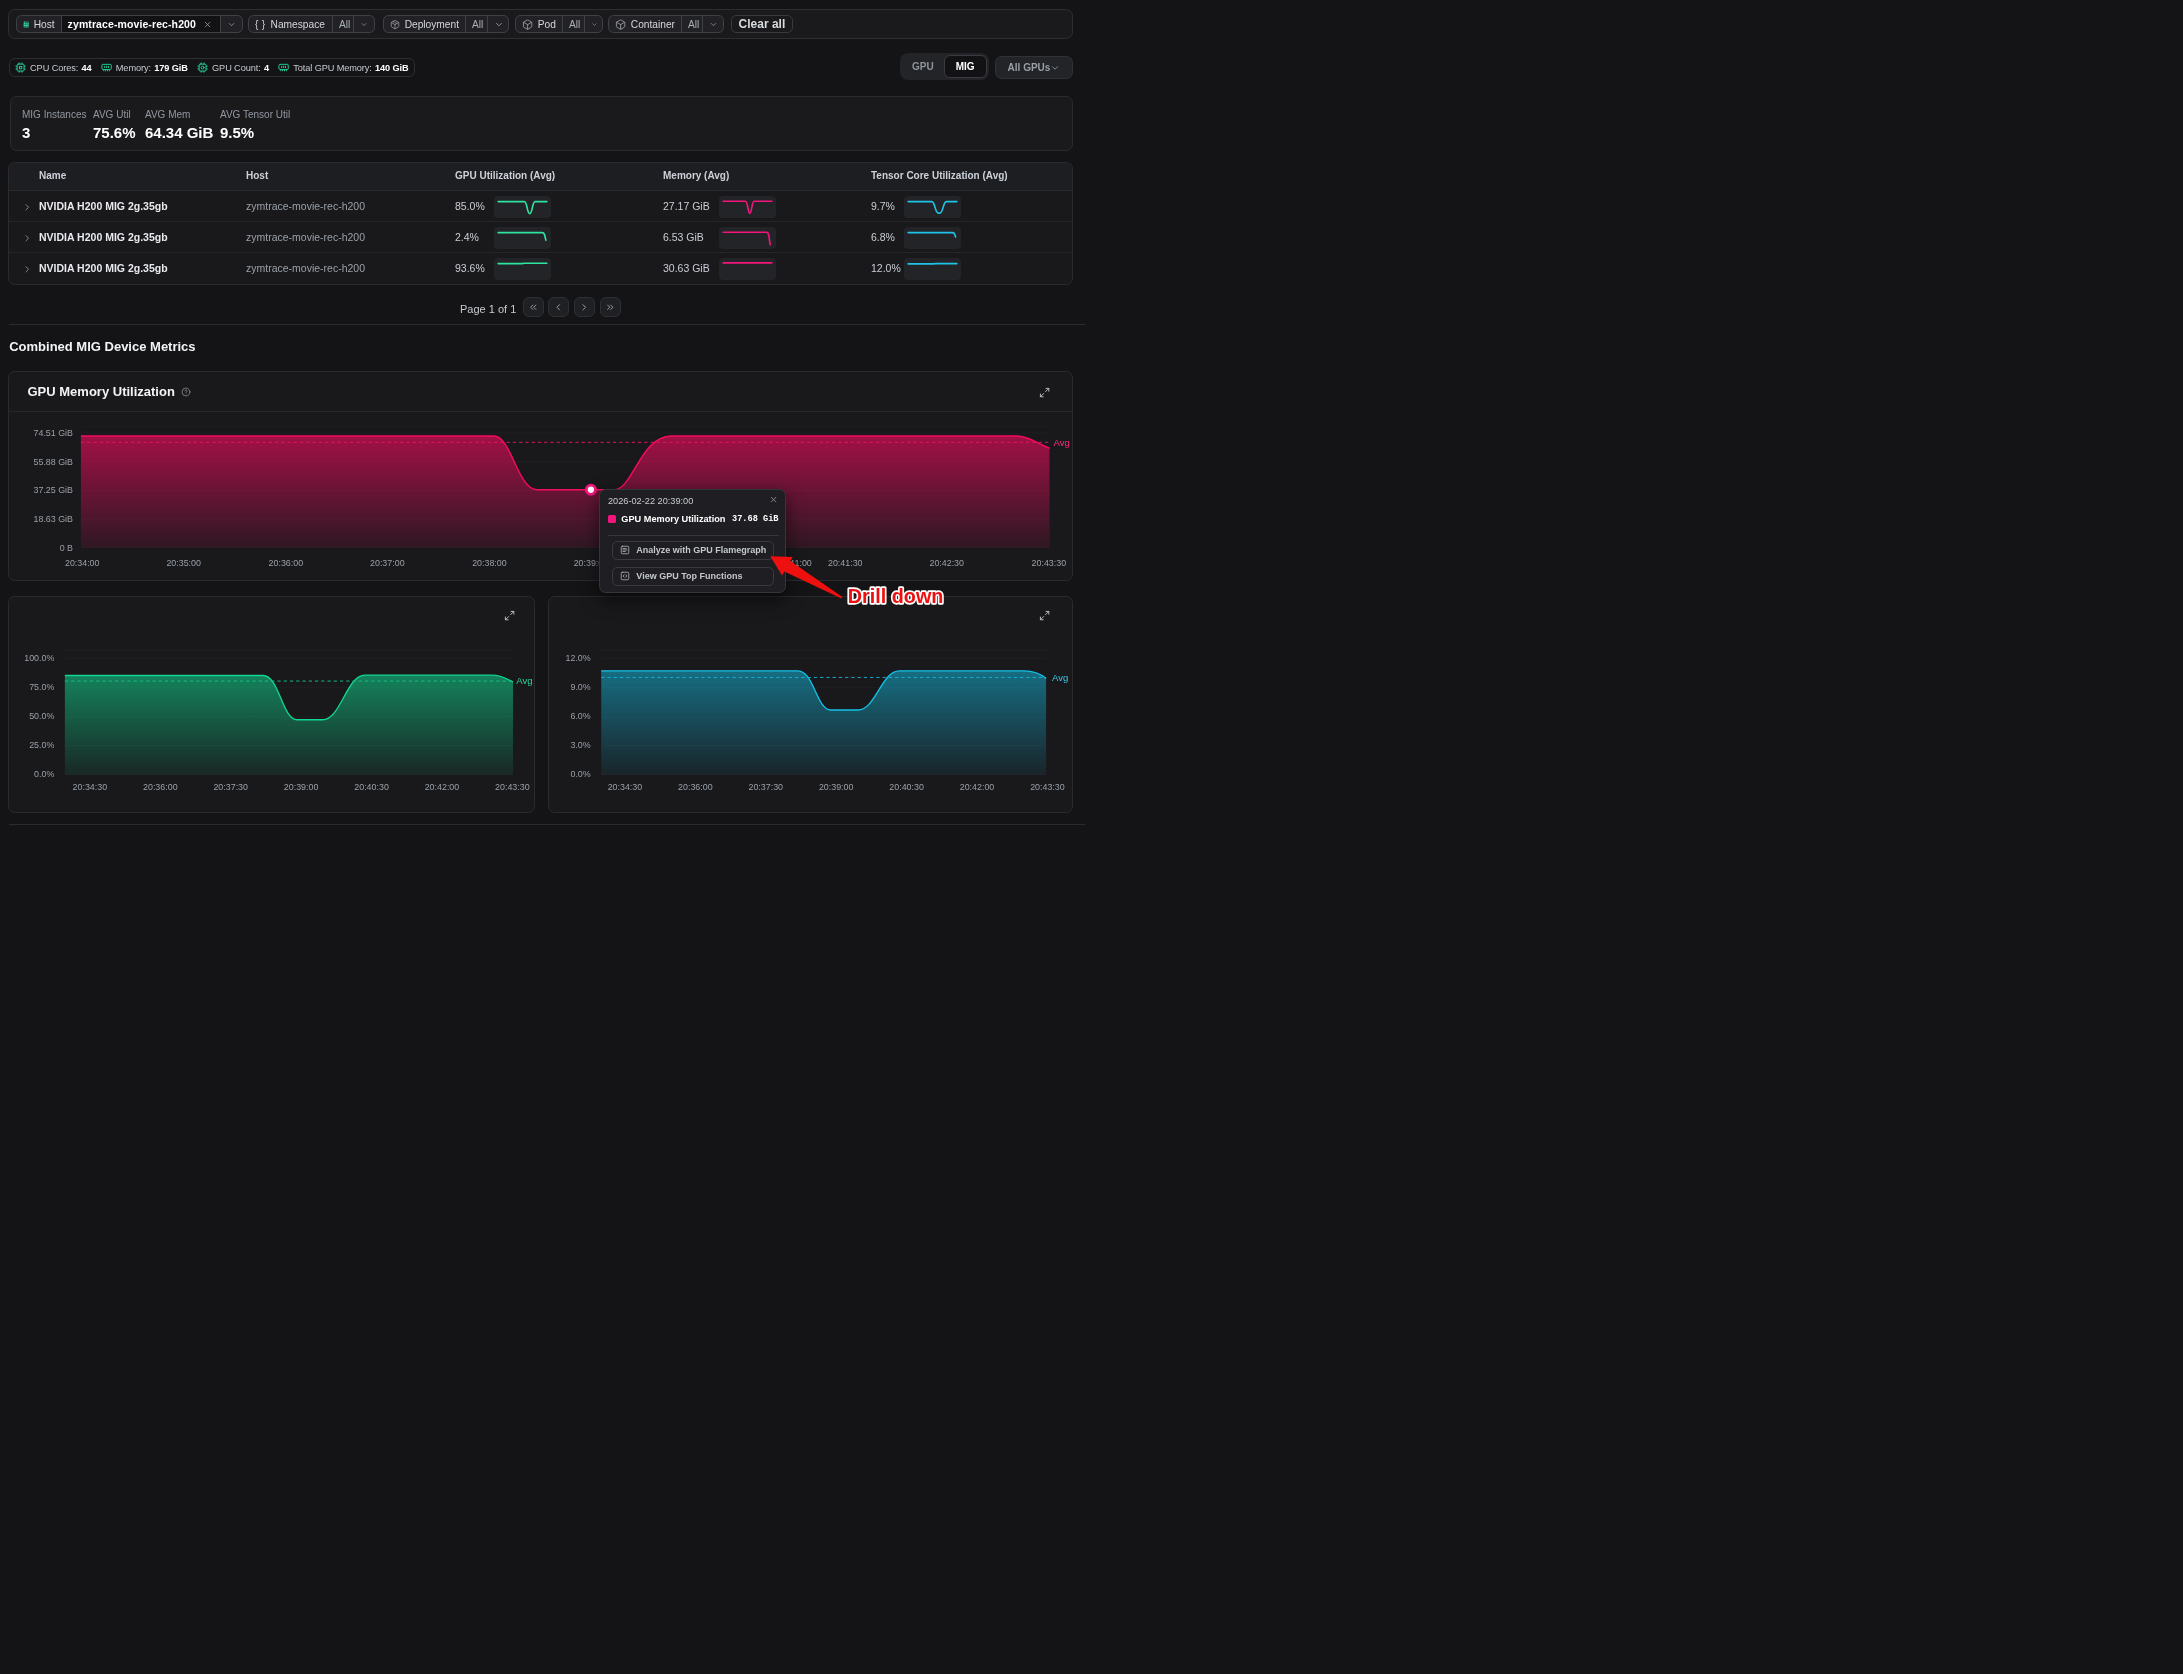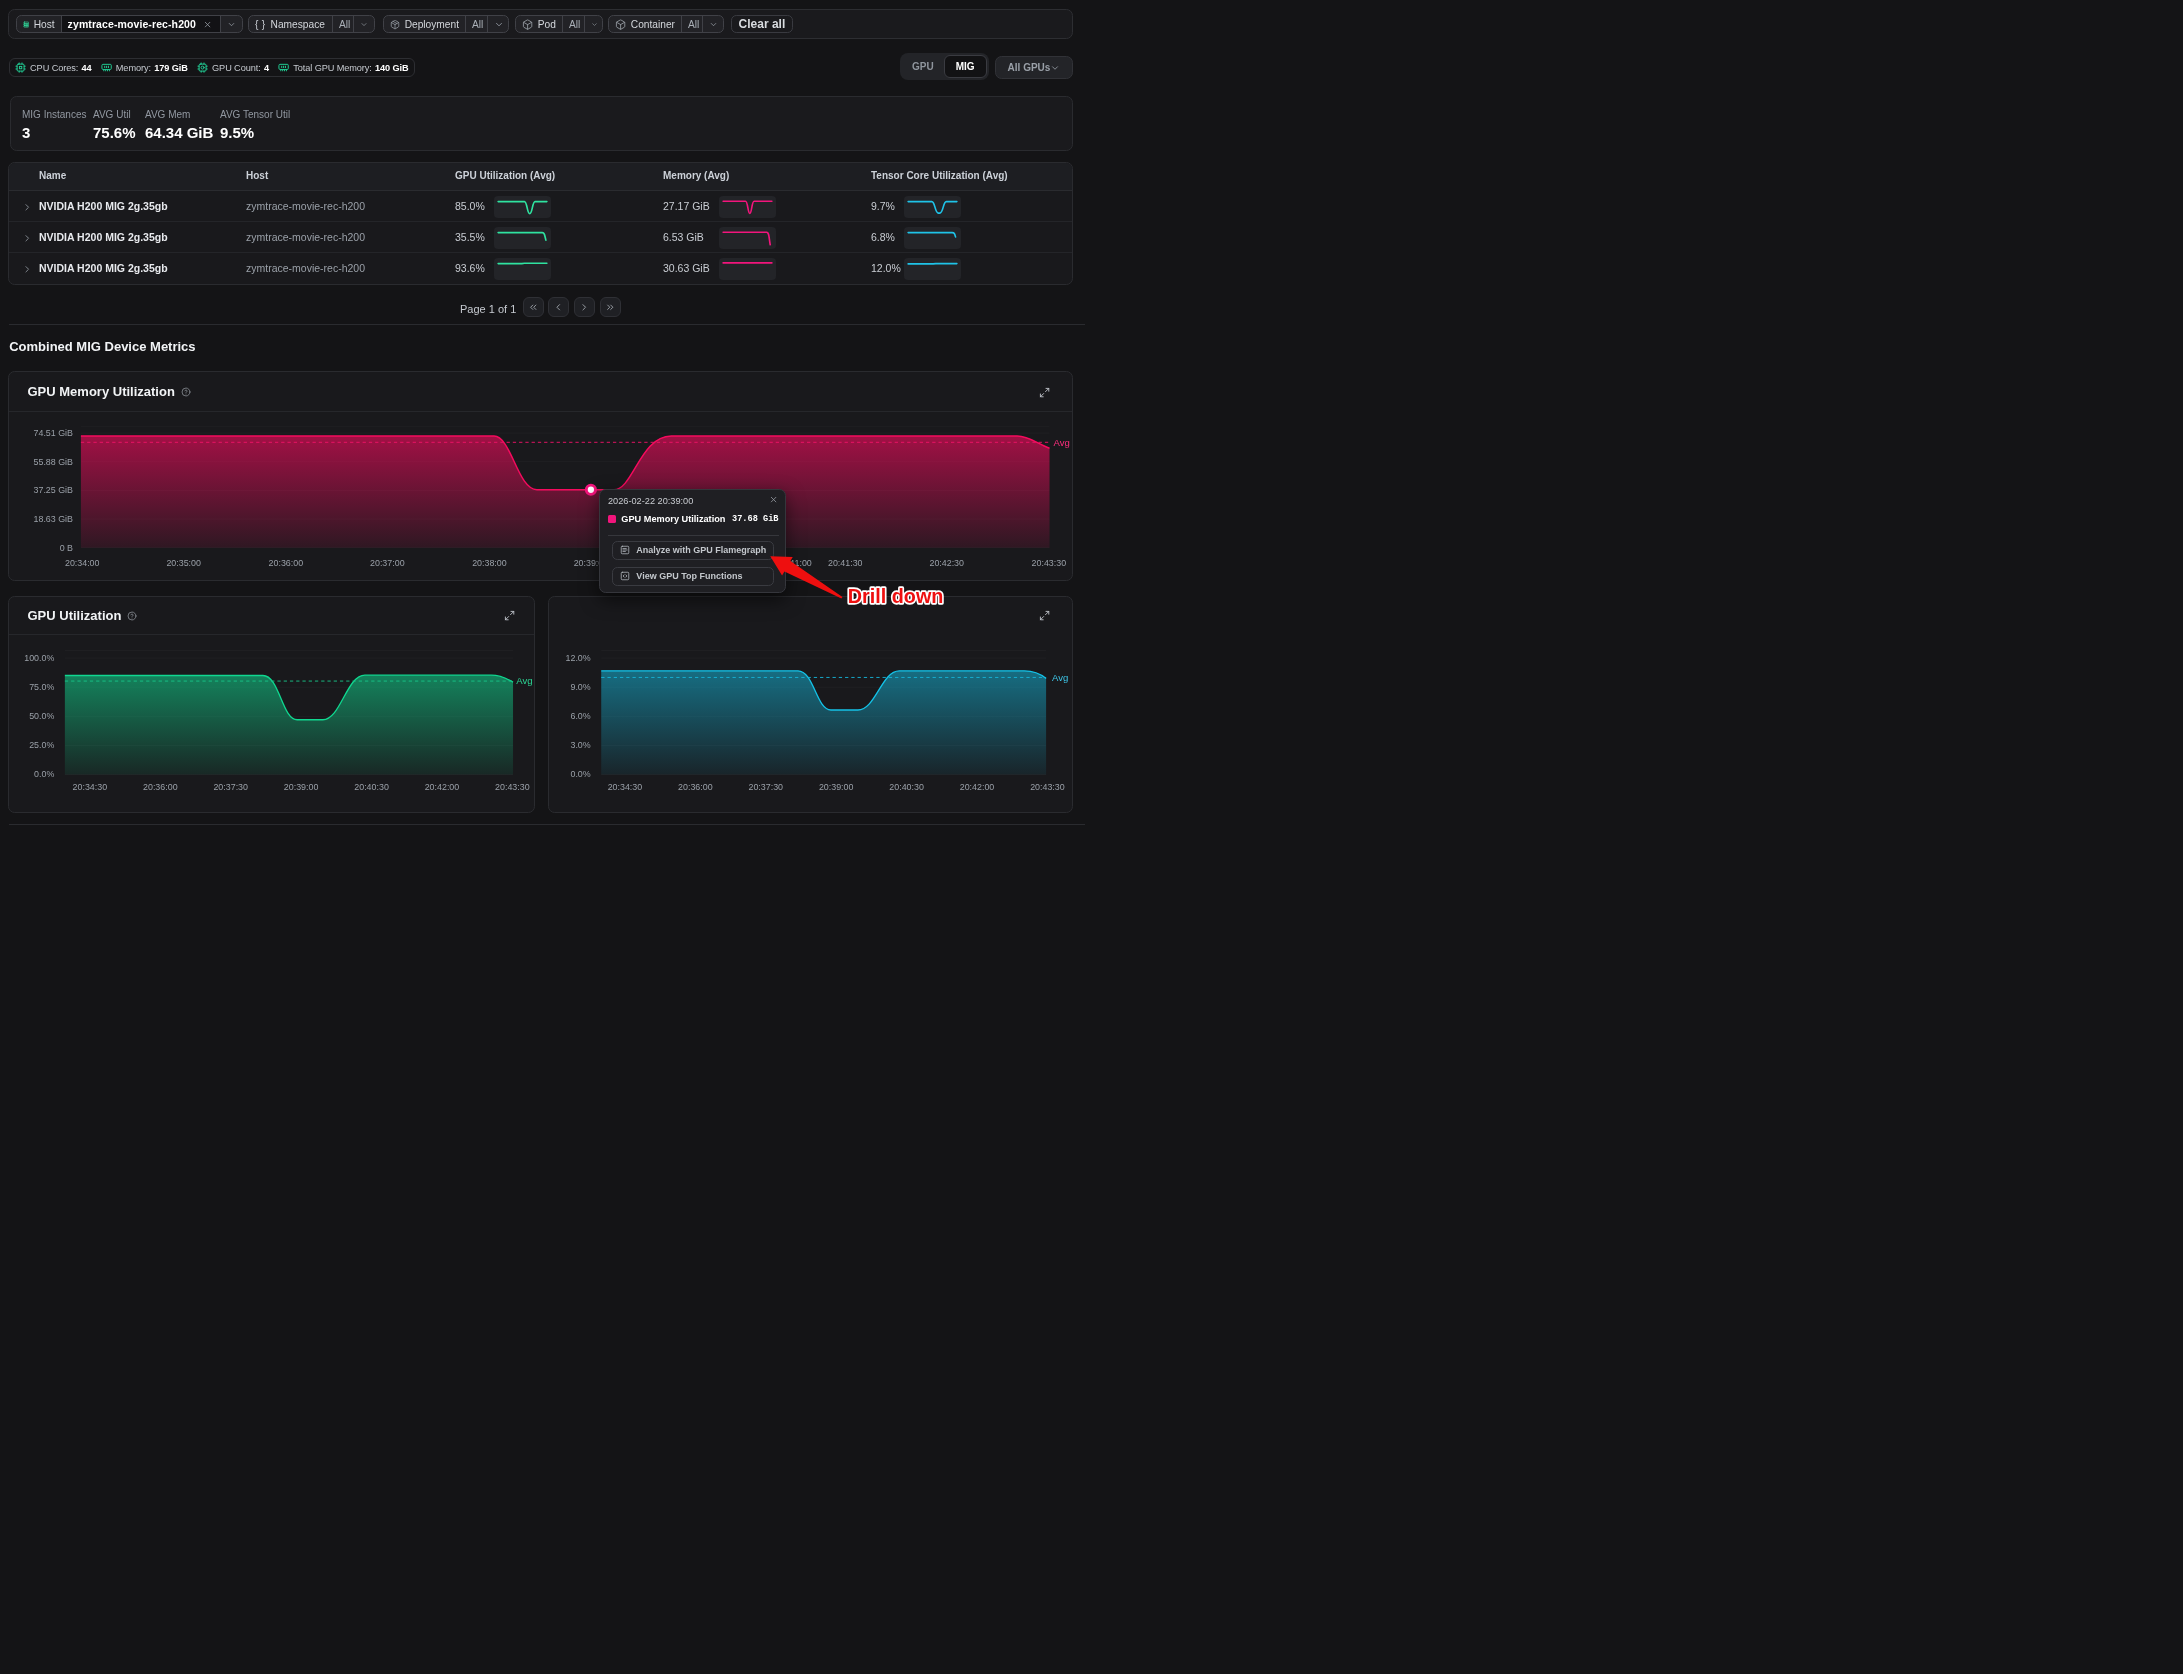--- a/index.html
+++ b/index.html
@@ -311,21 +311,21 @@
       </div>
 </div>
 <div class="trow">
   <span style="left:12.5px;top:10.5px">
         <svg width="10.5" height="10.5" viewBox="0 0 24 24" fill="none" stroke="#8f959d" stroke-width="2" stroke-linecap="round" stroke-linejoin="round">
           <path d="m9 18 6-6-6-6"></path>
         </svg>
       </span>
   <span class="cname" style="left:30px">NVIDIA H200 MIG 2g.35gb</span>
   <span class="chost" style="left:237px">zymtrace-movie-rec-h200</span>
-  <span class="cval" style="left:446px">35.5%</span>
+  <span class="cval" style="left:446px">2.4%</span>
   <div class="spark" style="left:485px">
         <svg width="57" height="22.4" viewBox="0 0 86 34">
           <path d="M6 8.5 H73 C76 8.5 76.5 11 78.5 20" fill="none" stroke="#2fe3a0" stroke-width="2.5" stroke-linecap="round" stroke-linejoin="round"></path>
         </svg>
       </div>
   <span class="cval" style="left:654px">6.53 GiB</span>
   <div class="spark" style="left:710px">
         <svg width="57" height="22.4" viewBox="0 0 86 34">
           <path d="M6 8 H72 C76 8 75.5 16 77.5 27" fill="none" stroke="#f2157c" stroke-width="2.5" stroke-linecap="round" stroke-linejoin="round"></path>
         </svg>
@@ -441,26 +441,20 @@
         <text x="1115" y="234">20:40:30</text>
         <text x="1192" y="234">20:41:00</text>
         <text x="1269" y="234">20:41:30</text>
         <text x="1423" y="234">20:42:30</text>
         <text x="1578" y="234">20:43:30</text>
       </g>
 </svg>
 </div>
 
 <div class="card" style="left:8px;top:596px;width:527px;height:217px">
-<div class="chead" style="height:38px">
-      <span class="ctitle">GPU Utilization</span>
-      <svg width="10" height="10" viewBox="0 0 24 24">
-        <use href="#i-q"></use>
-      </svg>
-    </div>
 <svg class="abs" style="left:495px;top:13px" width="11.2" height="11.2" viewBox="0 0 24 24">
       <use href="#i-max"></use>
     </svg>
 <svg class="abs" style="left:0;top:38px" width="527" height="179" viewBox="0 0 799 272">
 <defs>
 <linearGradient id="ggreen" x1="0" y1="61" x2="0" y2="212" gradientUnits="userSpaceOnUse">
 <stop offset="0" stop-color="#10d890" stop-opacity="0.55"></stop>
           <stop offset="1" stop-color="#10d890" stop-opacity="0.08"></stop>
 </linearGradient>
 </defs>

